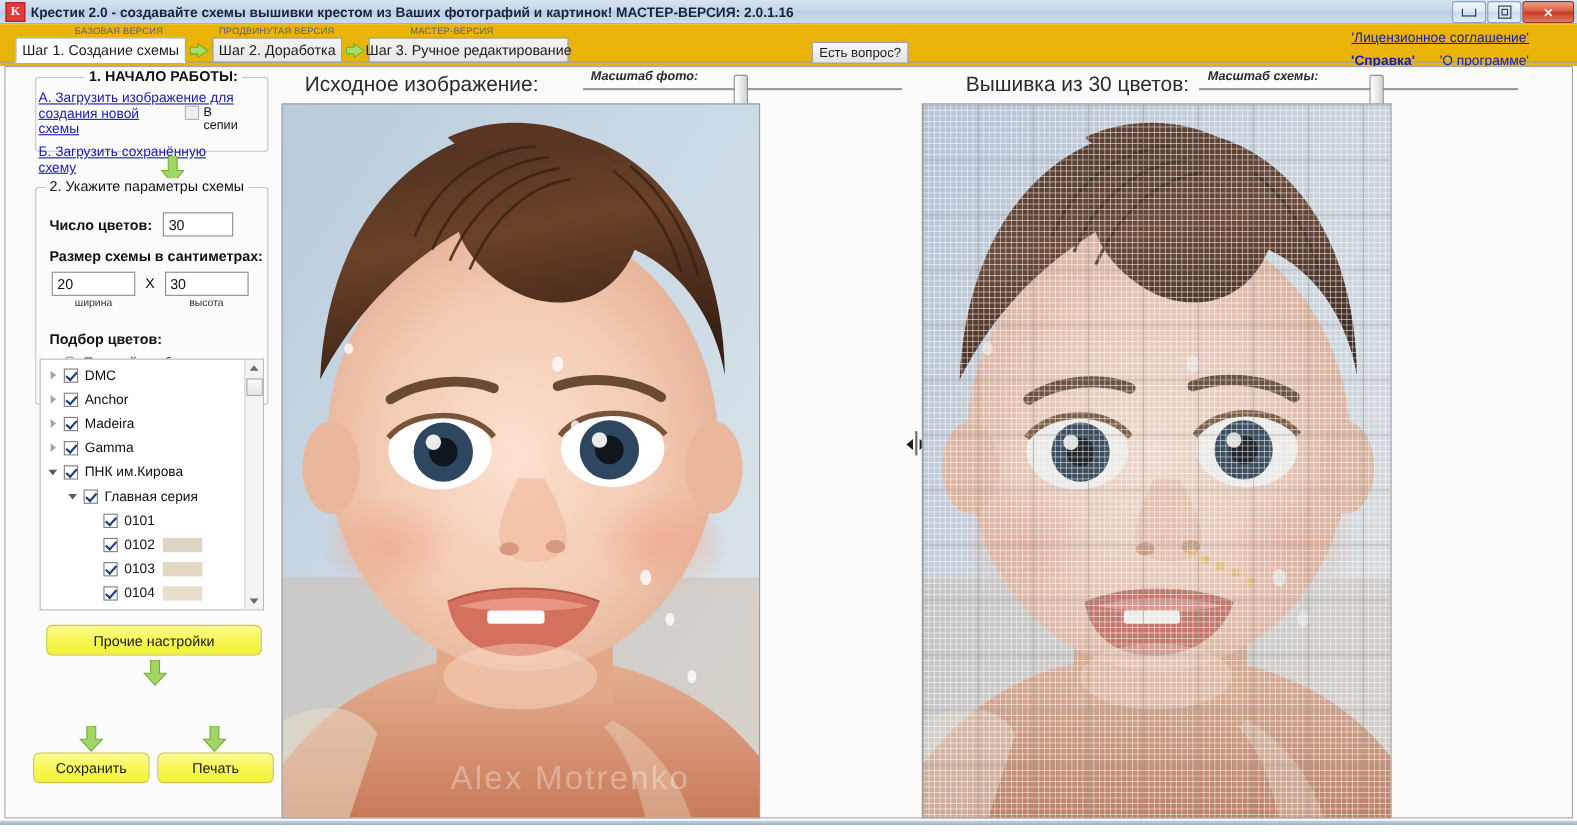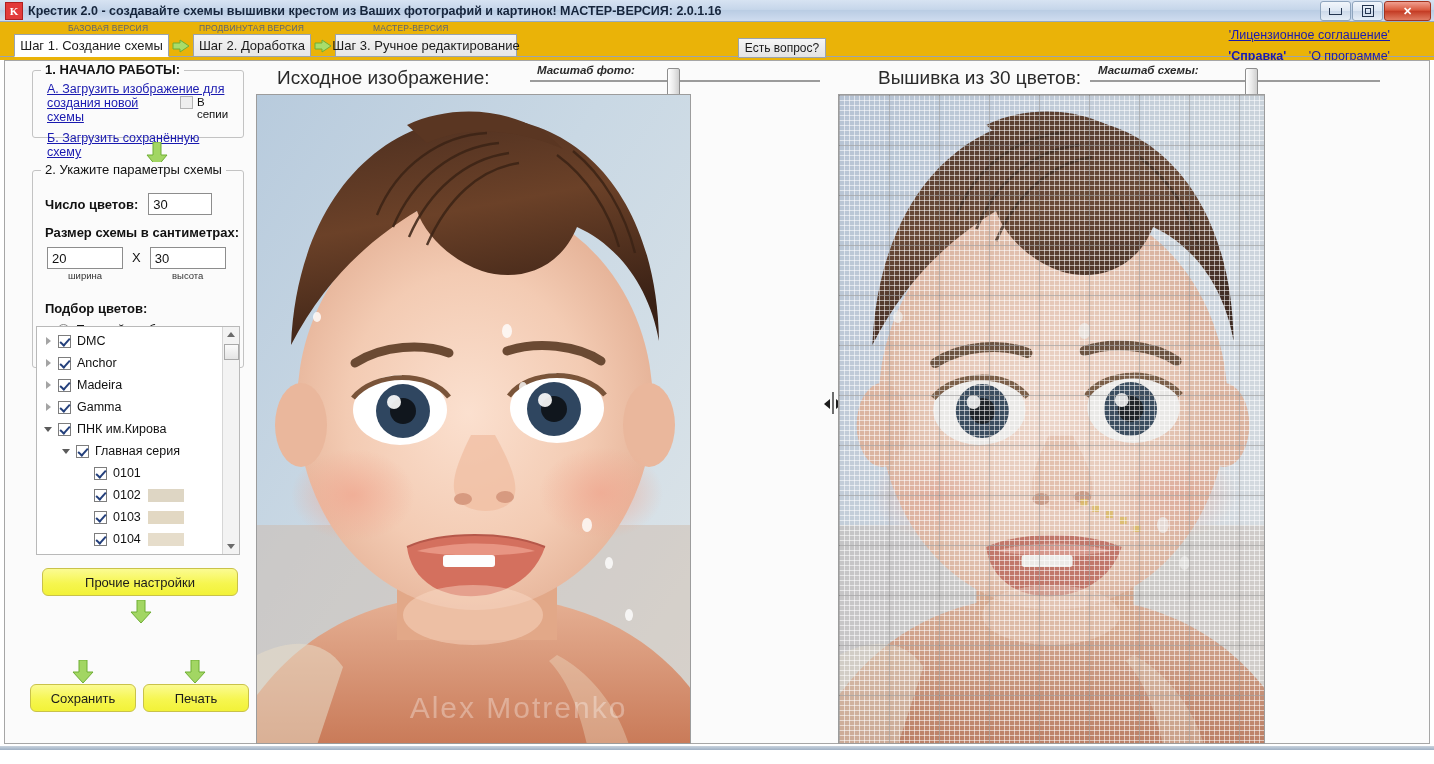--- a/index.html
+++ b/index.html
@@ -141,21 +141,21 @@
     border: 1px solid #c3c3c3;
     border-radius: 3px;
     box-sizing: border-box;
     background: transparent;
   }
   .groupbox > .gb-title {
     position: absolute; top: -9px; left: 8px;
     background: #fbfbfb; padding: 0 4px;
     font-size: 13px; color: #111;
   }
-  .gb-title.bold { font-weight: bold; }
+  .gb-title.bold { font-weight: bold; margin-left: 36px; }
 
   .linkline { font-size: 12.5px; color: #1a1ab0; text-decoration: underline; }
 
   .cb {
     display: inline-block; width: 13px; height: 13px;
     border: 1px solid #7d7d7d; background: #fff;
     vertical-align: -2px; box-sizing: border-box;
     position: relative;
   }
   .cb.checked::after {
@@ -364,21 +364,21 @@
 
   <div class="question-btn">Есть вопрос?</div>
 
   <div class="client"></div>
   <div class="window-bottom-edge"></div>
 
   <div class="sidebar">
 
     <div class="groupbox" style="left:8px; top:8px; width:212px; height:68px;">
       <div class="gb-title bold">1. НАЧАЛО РАБОТЫ:</div>
-      <div style="position:absolute; left:14px; top:11px; width:190px;">
+      <div style="position:absolute; left:2px; top:11px; width:190px;">
         <div class="linkline">А. Загрузить изображение для</div>
         <div style="display:flex; align-items:flex-start;">
           <span class="linkline">создания новой схемы</span>
           <span class="cb disabled" style="margin-left:8px;"></span>
           <span style="font-size:11.5px;color:#111;margin-left:4px;">В сепии</span>
         </div>
         <div class="linkline" style="margin-top:7px;">Б. Загрузить сохранённую схему</div>
       </div>
     </div>
 

